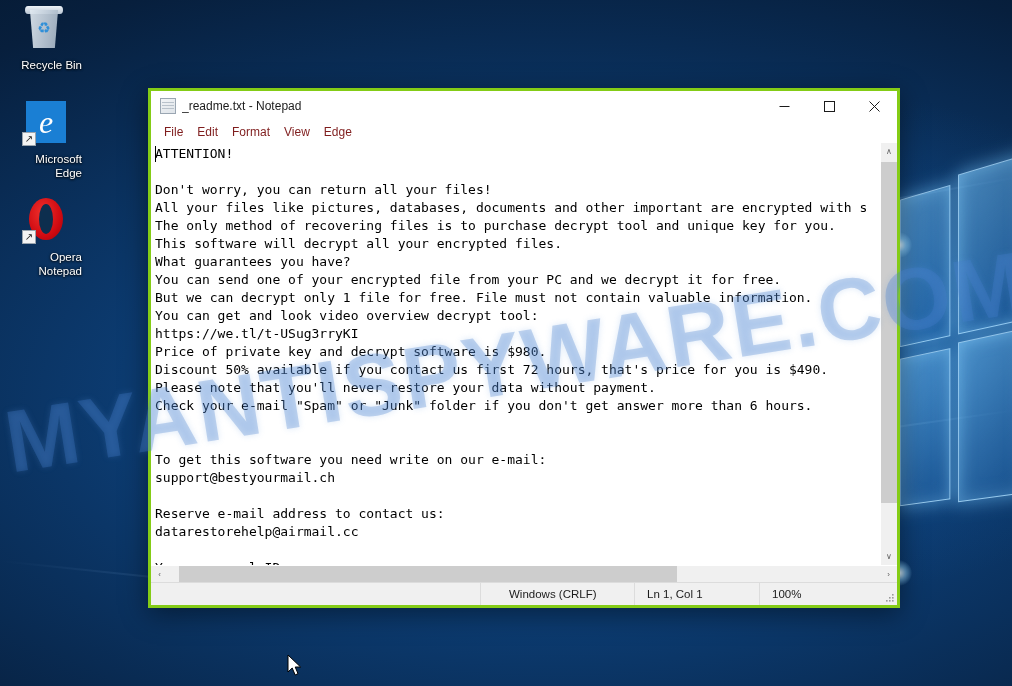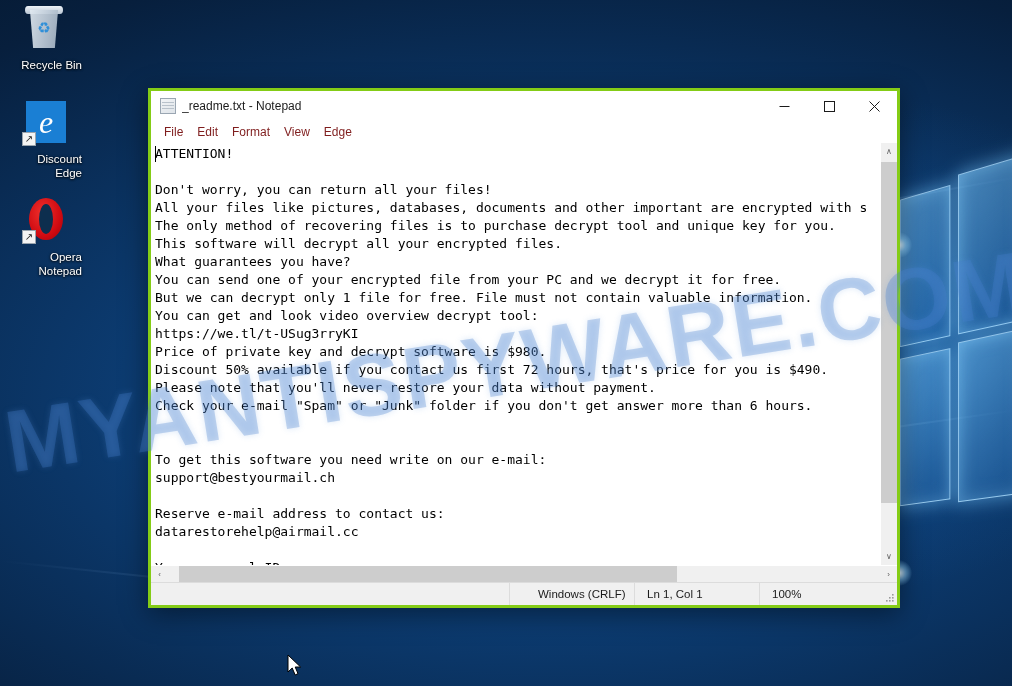--- a/index.html
+++ b/index.html
@@ -313,21 +313,21 @@
   }
   #status-spacer { flex: 1 1 auto; }
   .status-cell {
     display: flex; align-items: center;
     padding: 0 12px;
     border-left: 1px solid #dcdcdc;
     white-space: nowrap;
     cursor: default;
   }
   #cell-encoding { width: 125px; padding-left: 28px; }
-  #cell-position { width: 125px; }
+  #cell-position { width: 125px; margin-left: 29px; }
   #cell-zoom     { width: 122px; }
   #resize-grip {
     width: 16px;
     display: flex; align-items: flex-end; justify-content: flex-end;
     padding: 0 2px 2px 0;
     cursor: default;
   }
   #resize-grip svg { display: block; }
 
   
@@ -383,21 +383,21 @@
       <span class="bin-sym">♻</span>
     </span>
     <span class="label">Recycle Bin</span>
   </div>
 
   <div class="desk-icon" style="left:6px; top:98px;">
     <span class="glyph">
       <span class="edge-sq">e</span>
       <span class="shortcut-arrow">↗</span>
     </span>
-    <span class="label">Discount</span>
+    <span class="label">Microsoft</span>
     <span class="label">Edge</span>
   </div>
 
   <div class="desk-icon" style="left:6px; top:196px;">
     <span class="glyph">
       <span class="opera-o"></span>
       <span class="shortcut-arrow">↗</span>
     </span>
     <span class="label">Opera</span>
     <span class="label">Notepad</span>

